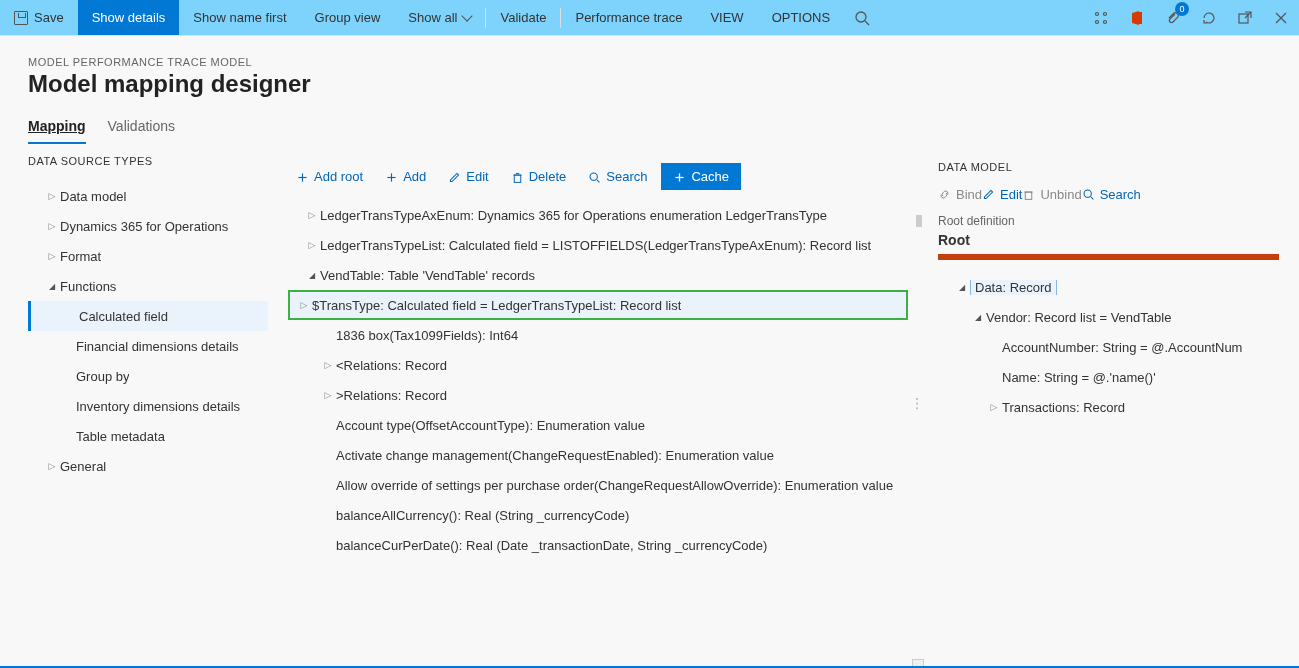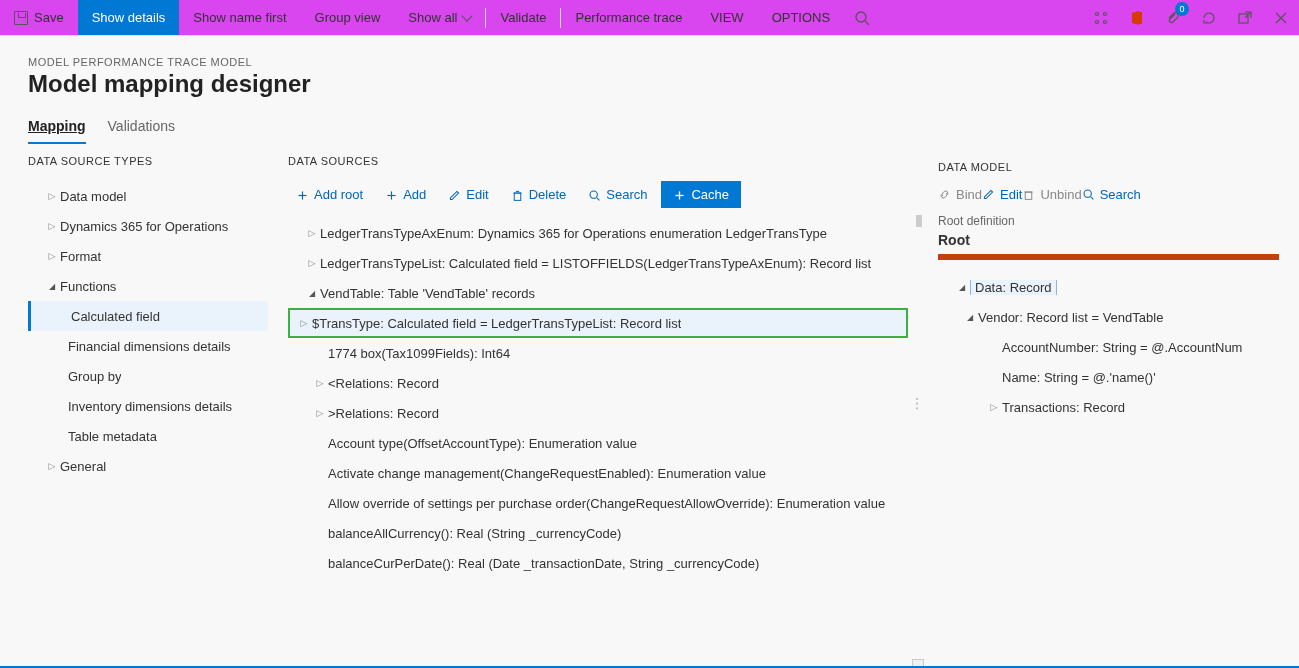--- a/index.html
+++ b/index.html
@@ -1,19 +1,19 @@
 <!DOCTYPE html>
 <html><head>
 <meta charset="utf-8">
 <style>
 * { box-sizing: border-box; margin: 0; padding: 0; }
 body { font-family: "Segoe UI", Arial, sans-serif; font-size: 13px; color: #333; background: #f8f8f8; width: 1299px; height: 668px; overflow: hidden; position: relative; }
 
 
-.cmdbar { display: flex; align-items: center; height: 36px; background: #d946ef; border-bottom: 1px solid #e1e1e1; }
+.cmdbar { display: flex; align-items: center; height: 36px; background: #7dd3fc; border-bottom: 1px solid #e1e1e1; }
 .cmdbar .item { display: flex; align-items: center; padding: 0 14px; height: 100%; cursor: pointer; color: #333; font-size: 13px; }
 .cmdbar .item.active { background: #0078d4; color: #fff; }
 .cmdbar .sep { width: 1px; height: 20px; background: #ddd; }
 .cmdbar .spacer { flex: 1; }
 .cmdbar .icon-btn { width: 36px; height: 36px; display: flex; align-items: center; justify-content: center; cursor: pointer; position: relative; }
 .chev-down { display: inline-block; width: 8px; height: 8px; border-right: 1px solid #555; border-bottom: 1px solid #555; transform: rotate(45deg); margin-left: 6px; position: relative; top: -2px; }
 .save-icon { width: 14px; height: 14px; border: 1px solid #555; border-radius: 1px; position: relative; margin-right: 6px; }
 .save-icon::after { content: ""; position: absolute; top: 1px; left: 3px; width: 6px; height: 4px; border: 1px solid #555; border-top: none; }
 
 
@@ -43,21 +43,21 @@
 
 .tree { font-size: 13px; }
 .tree-row { display: flex; align-items: center; height: 30px; cursor: pointer; padding-left: 4px; }
 .tree-row.selected { background: #cfe4f7; }
 .tree-row.highlight-green { border: 2px solid #3bb143; padding-left: 6px; height: 30px; }
 .tree-row.soft-blue { background: #eaf3fb; }
 .tree-row .caret { width: 16px; display: inline-flex; justify-content: center; color: #777; font-size: 10px; }
 .tree-row .caret.empty { visibility: hidden; }
 .tree-label { white-space: nowrap; overflow: hidden; text-overflow: ellipsis; }
 .indent-1 { padding-left: 16px; }
-.indent-2 { padding-left: 24px; }
+.indent-2 { padding-left: 32px; }
 .indent-3 { padding-left: 48px; }
 
 
 .left-tree .tree-row { height: 30px; }
 .left-tree .tree-row.selected { background: #eaf3fb; border-left: 3px solid #0078d4; }
 
 
 .ds-toolbar { display: flex; align-items: center; gap: 6px; margin: 8px 0 10px 0; }
 .ds-btn { display: flex; align-items: flex-end; gap: 5px; padding: 5px 8px; color: #0066b8; cursor: pointer; font-size: 13px; }
 .ds-btn.primary { background: #0078d4; color: #fff; padding: 6px 12px; }
@@ -222,21 +222,20 @@
           <span class="tree-label">Table metadata</span>
         </div>
         <div class="tree-row indent-1">
           <span class="caret caret-right"></span>
           <span class="tree-label">General</span>
         </div>
       </div>
   </div>
 
   <div class="col mid">
-    <div class="section-title">DATA SOURCES</div>
     <div class="ds-toolbar">
       <div class="ds-btn">
         <svg class="small-icon" viewBox="0 0 16 16" stroke="#0066b8" stroke-width="1.4">
             <line x1="8" y1="3" x2="8" y2="13"></line>
             <line x1="3" y1="8" x2="13" y2="8"></line>
           </svg>
         <span>Add root</span>
       </div>
       <div class="ds-btn">
         <svg class="small-icon" viewBox="0 0 16 16" stroke="#0066b8" stroke-width="1.4">
@@ -287,21 +286,21 @@
           <div class="tree-row indent-1">
             <span class="caret caret-down-filled"></span>
             <span class="tree-label">VendTable: Table 'VendTable' records</span>
           </div>
           <div class="tree-row indent-2 highlight-green soft-blue">
             <span class="caret caret-right"></span>
             <span class="tree-label">$TransType: Calculated field = LedgerTransTypeList: Record list</span>
           </div>
           <div class="tree-row indent-2">
             <span class="caret empty"></span>
-            <span class="tree-label">1774 box(Tax1099Fields): Int64</span>
+            <span class="tree-label">1836 box(Tax1099Fields): Int64</span>
           </div>
           <div class="tree-row indent-2">
             <span class="caret caret-right"></span>
             <span class="tree-label">&lt;Relations: Record</span>
           </div>
           <div class="tree-row indent-2">
             <span class="caret caret-right"></span>
             <span class="tree-label">&gt;Relations: Record</span>
           </div>
           <div class="tree-row indent-2">

